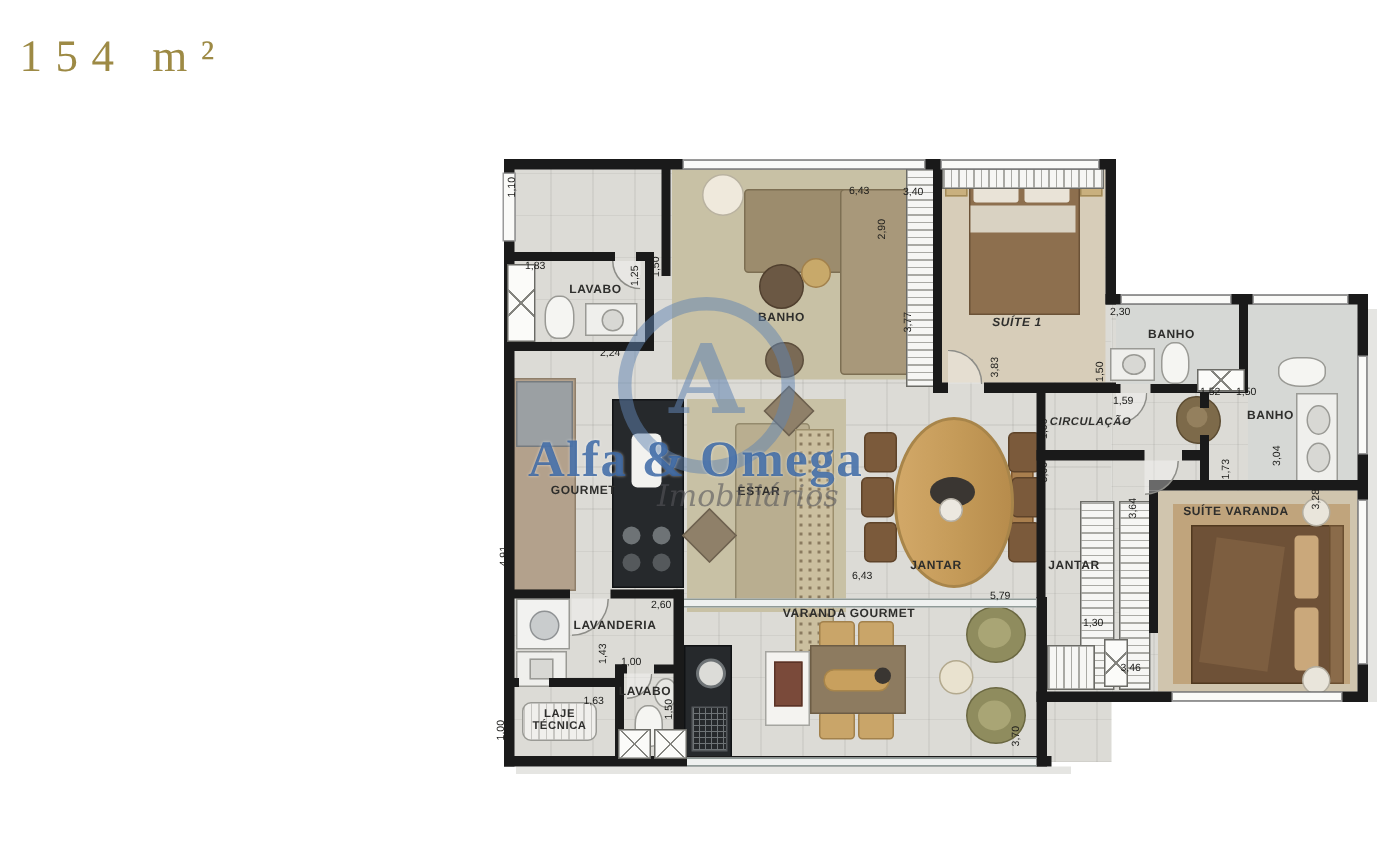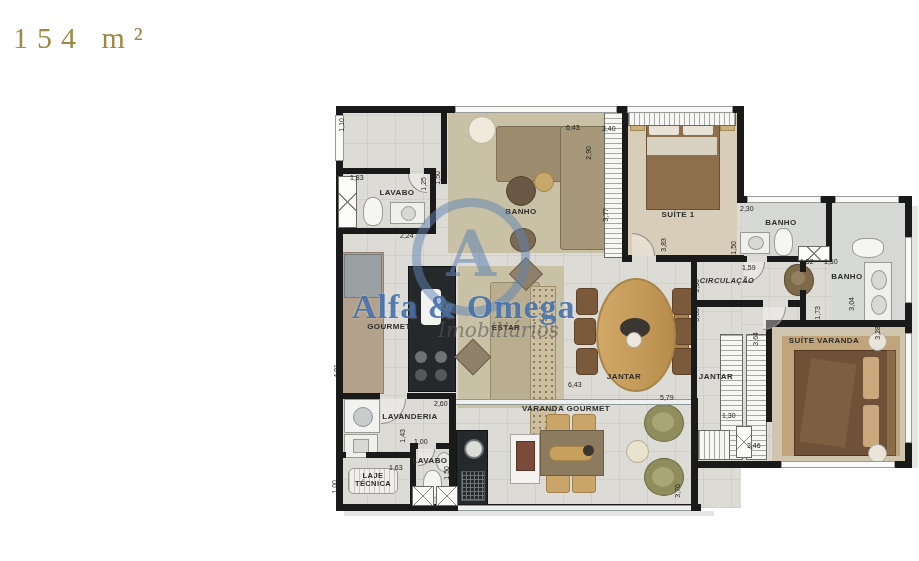--- a/index.html
+++ b/index.html
@@ -232,21 +232,21 @@
   <div class="furn" style="left:626px;top:440px;width:21px;height:21px;border-radius:50%;background:#e9e2cf;border:1px solid #b3a98e;"></div>
   <div class="furn" style="left:644px;top:404px;width:38px;height:36px;border-radius:50%;background:#8f8c5e;border:1px solid #6b6842;">
     <div class="abs" style="left:7px;top:7px;width:22px;height:20px;border-radius:50%;background:#a9a575;"></div>
   </div>
   <div class="furn" style="left:644px;top:458px;width:38px;height:36px;border-radius:50%;background:#8f8c5e;border:1px solid #6b6842;">
     <div class="abs" style="left:7px;top:8px;width:22px;height:20px;border-radius:50%;background:#a9a575;"></div>
   </div>
 
   <div class="rlabel" style="left:397px;top:188px;">LAVABO</div>
   <div class="rlabel" style="left:521px;top:207px;">BANHO</div>
-  <div class="rlabel" style="left:678px;top:210px;">SUÍTE 1</div>
+  <div class="rlabel" style="left:678px;top:210px;font-style:italic;">SUÍTE 1</div>
   <div class="rlabel" style="left:781px;top:218px;">BANHO</div>
   <div class="rlabel" style="left:847px;top:272px;">BANHO</div>
   <div class="rlabel" style="left:727px;top:276px;font-size:7.5px;font-style:italic;">CIRCULAÇÃO</div>
   <div class="rlabel" style="left:389px;top:322px;">GOURMET</div>
   <div class="rlabel" style="left:506px;top:323px;">ESTAR</div>
   <div class="rlabel" style="left:624px;top:372px;">JANTAR</div>
   <div class="rlabel" style="left:716px;top:372px;">JANTAR</div>
   <div class="rlabel" style="left:824px;top:336px;">SUÍTE VARANDA</div>
   <div class="rlabel" style="left:410px;top:412px;">LAVANDERIA</div>
   <div class="rlabel" style="left:430px;top:456px;">LAVABO</div>

